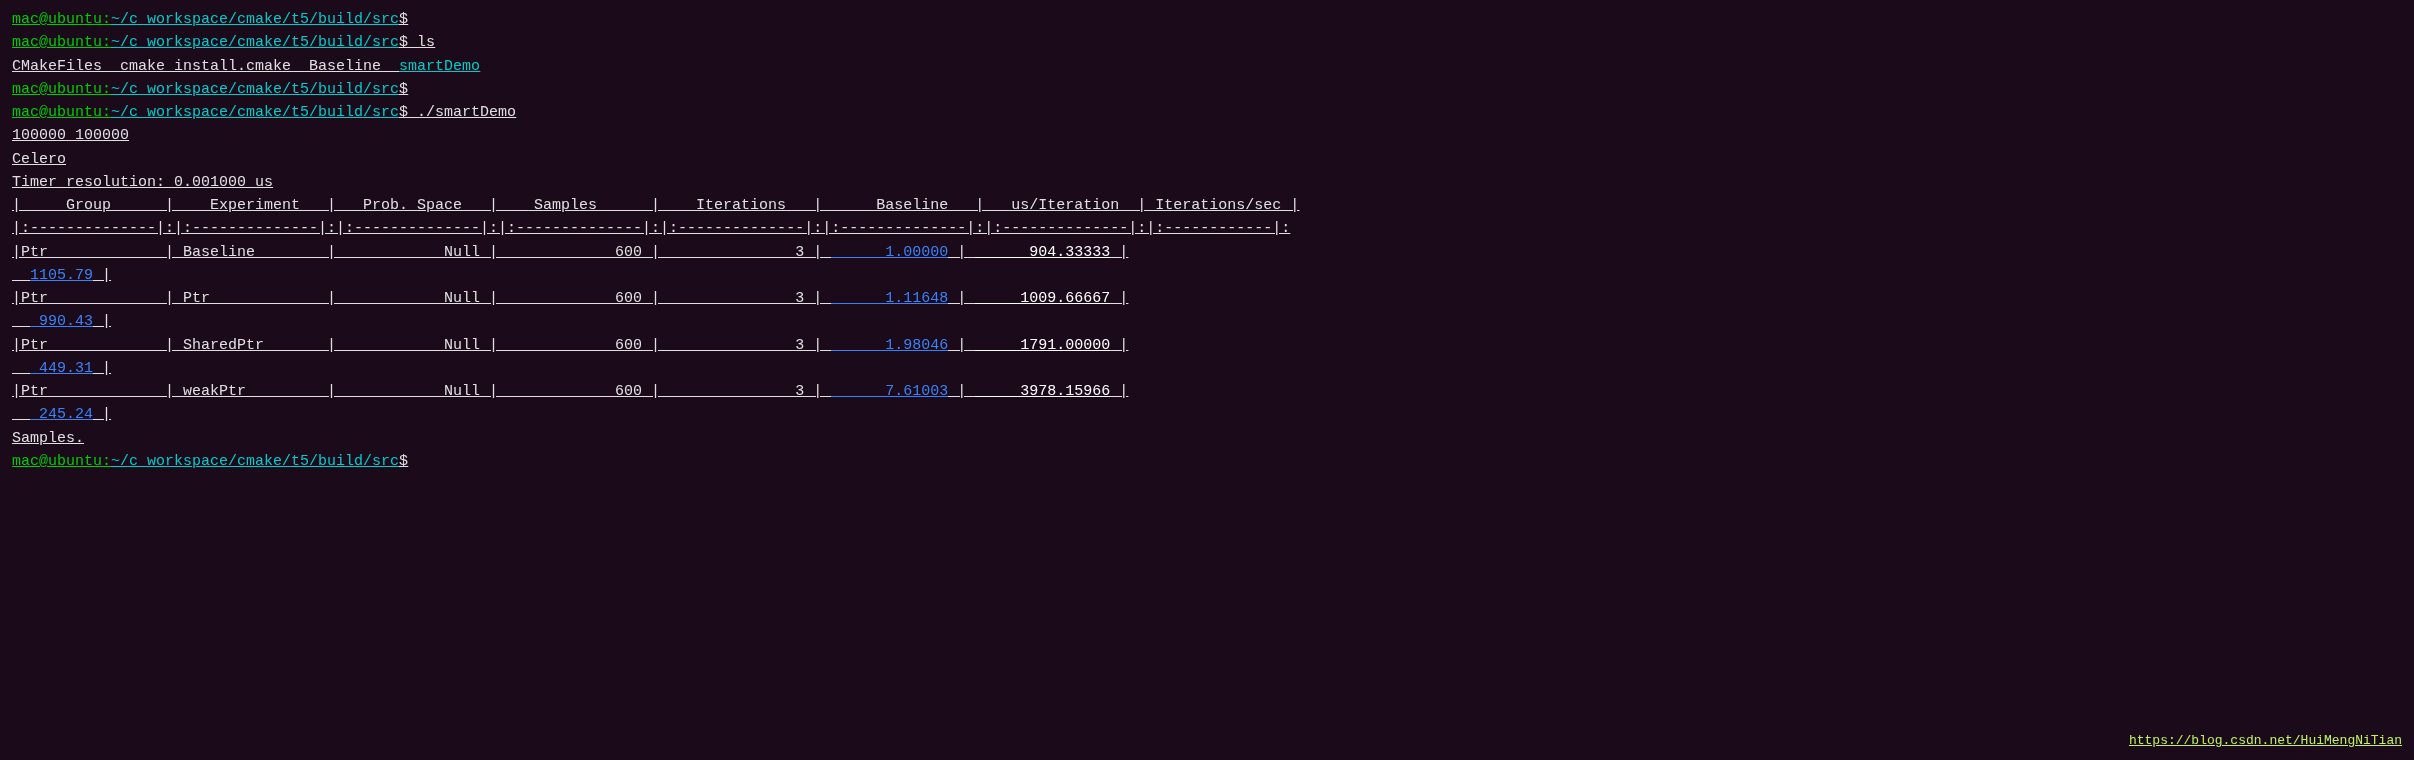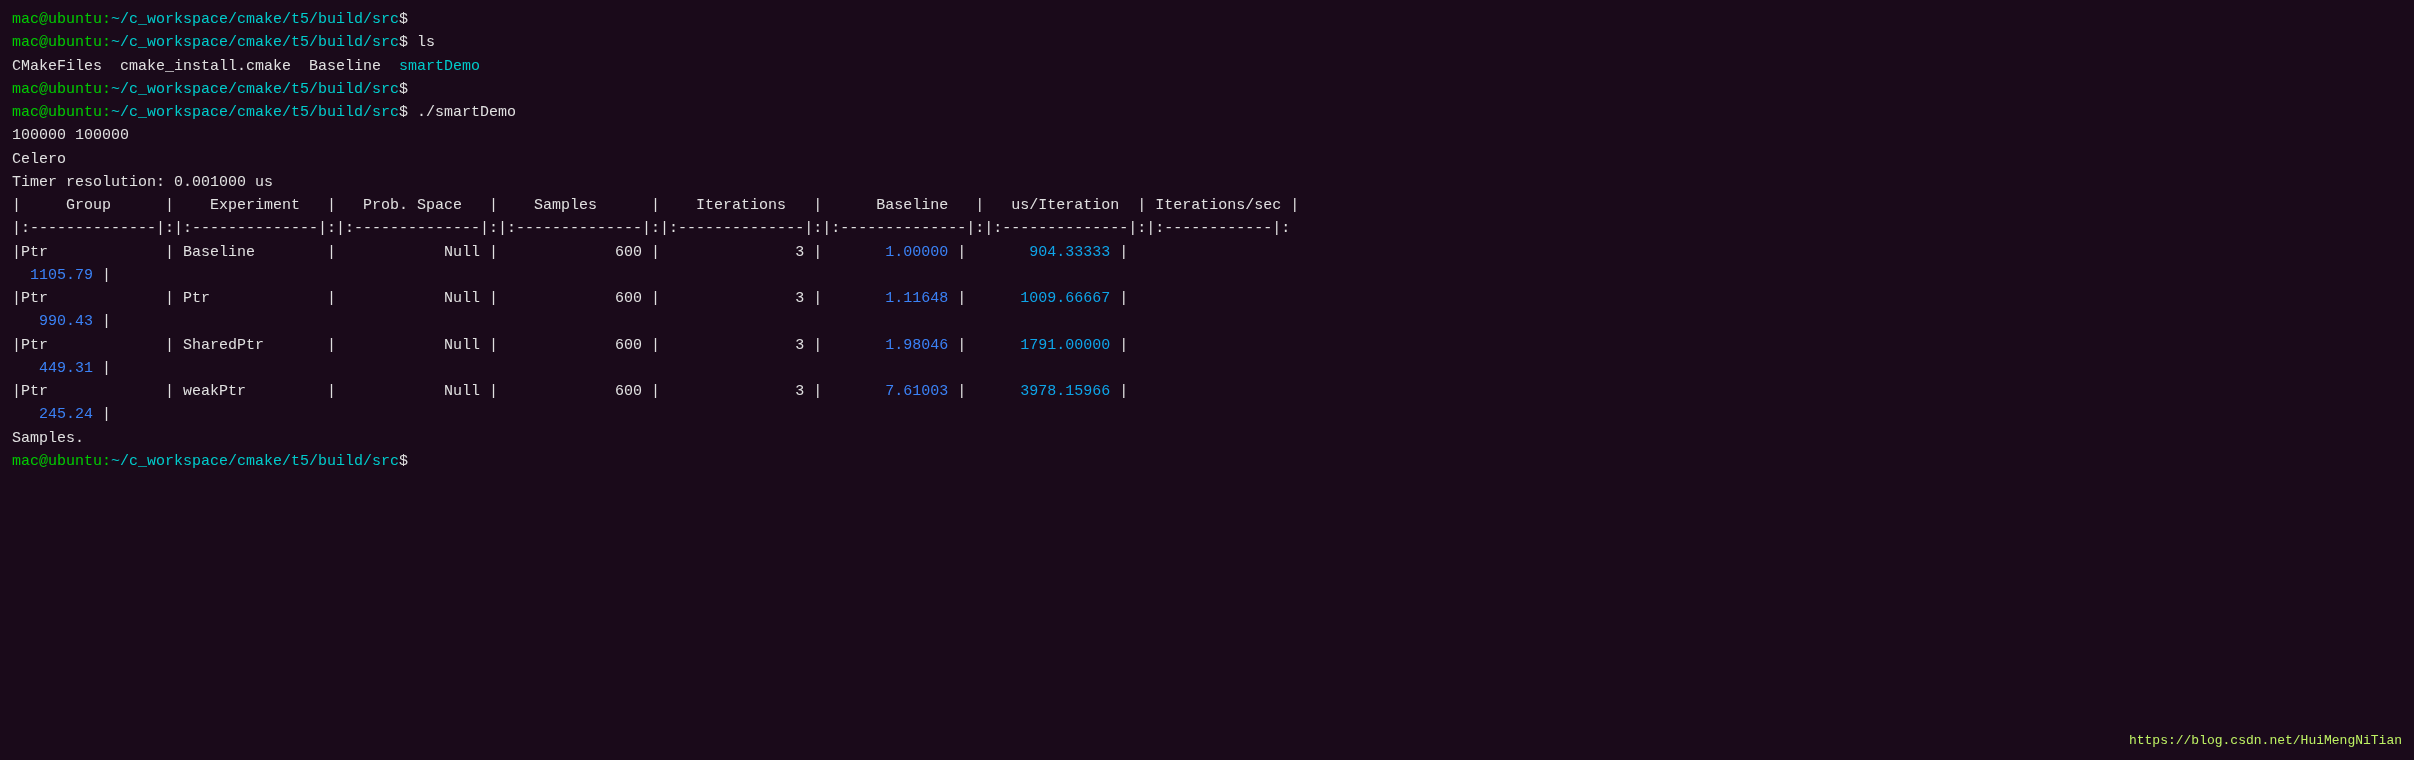--- a/index.html
+++ b/index.html
@@ -1,18 +1,19 @@
 <!DOCTYPE html>
 <html><head>
   <meta charset="utf-8">
   <style>
     * {
       margin: 0;
       padding: 0;
       box-sizing: border-box;
+      text-decoration: underline;
     }
 
     body {
       background-color: #1a0a1a;
       font-family: 'Courier New', Courier, monospace;
       font-size: 15px;
       color: #e0e0e0;
       width: 2414px;
       min-height: 760px;
       overflow-x: hidden;
@@ -36,21 +37,21 @@
 
     .color-white {
       color: #e0e0e0;
     }
 
     .color-gold {
       color: #3b82f6;
     }
 
     .color-teal {
-      color: #0ea5e9;
+      color: #ffffff;
     }
 
     .watermark {
       position: absolute;
       bottom: 12px;
       right: 12px;
       color: #bef264;
       font-size: 13px;
     }
 

